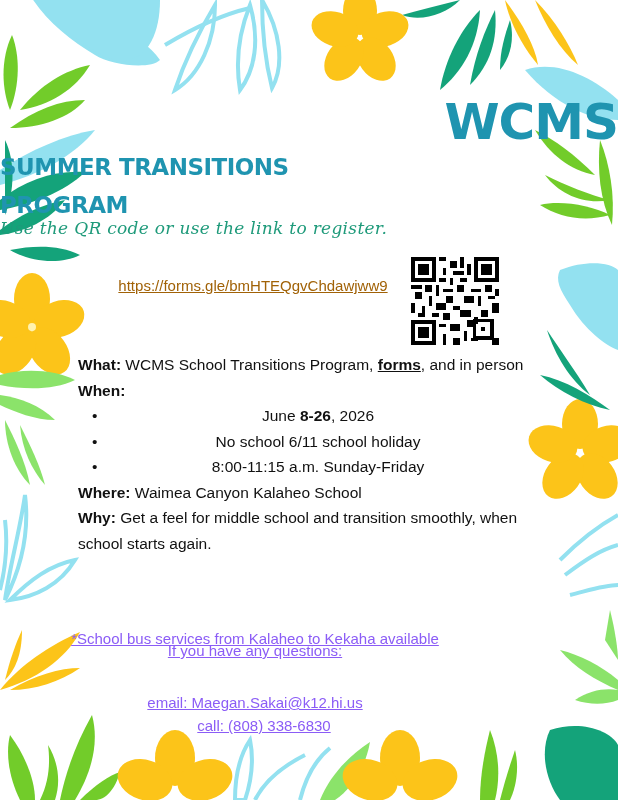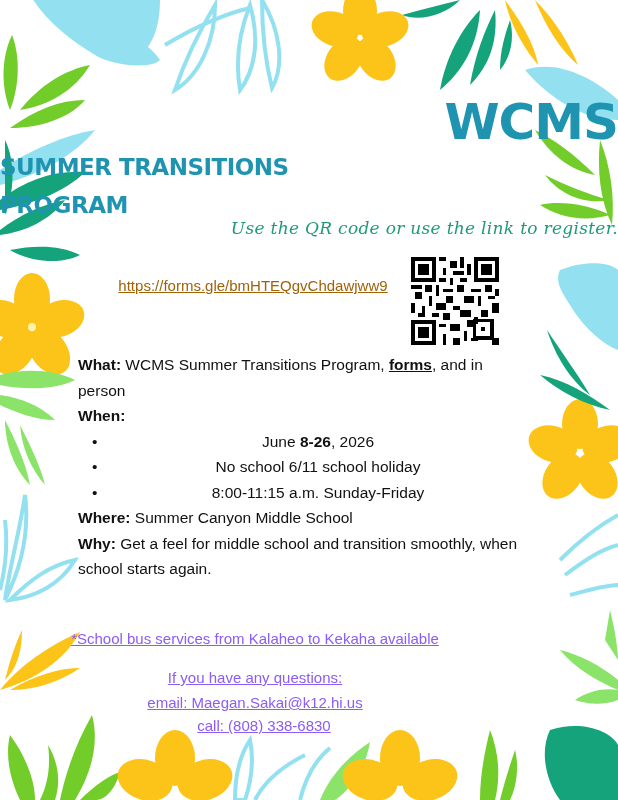--- a/index.html
+++ b/index.html
@@ -17,21 +17,21 @@
       font-size: 50px; letter-spacing: -1px; color: #1f94b0; line-height: 60px;
     }
     .title-sub {
       position: absolute; left: 0; width: 618px; text-align: left;
       font-family: "DejaVu Sans", sans-serif; font-weight: bold;
       font-size: 23px; letter-spacing: -0.5px; color: #1f94b0; line-height: 30px;
     }
     .title-sub.l1 { top: 152px; }
     .title-sub.l2 { top: 190px; }
     .script {
-      position: absolute; left: 0; width: 618px; top: 218px; text-align: right;
+      position: absolute; left: 0; width: 618px; top: 218px; text-align: left;
       font-family: "DejaVu Serif", serif; font-style: italic;
       font-size: 17px; color: #1e9a7a; letter-spacing: 0.3px;
     }
     .link {
       position: absolute; left: 118px; top: 275px; width: 270px; text-align: center;
       font-size: 15px; line-height: 21px; color: #a16207; text-decoration: underline;
       word-break: break-all;
     }
     .qr { position: absolute; left: 411px; top: 257px; width: 88px; height: 88px; }
     .info {
@@ -42,21 +42,21 @@
     .info .row { white-space: normal; }
     .bullets { margin: 0; padding-left: 30px; list-style: none; text-align: center; }
     .bullets li { position: relative; }
     .bullets li::before { content: "\2022"; position: absolute; left: -16px; }
     .free { font-weight: bold; text-decoration: underline; }
     .center {
       position: absolute; left: 0; width: 510px; text-align: center;
       font-size: 15px; color: #8b5cf6; text-decoration: underline;
     }
     .bus { top: 630px; }
-    .q1 { top: 669px; }
+    .q1 { top: 642px; }
     .q2 { top: 694px; }
     .q3 { top: 717px; margin-left: 9px; }
   </style>
 </head>
 <body>
 
 <svg class="deco" viewBox="0 0 618 800" xmlns="http://www.w3.org/2000/svg">
 
   <path d="M30,-5 C80,10 140,30 160,60 C150,70 110,65 95,55 C70,40 45,20 30,-5 Z" fill="#93e1f0"></path>
   <path d="M40,0 L160,0 C160,30 150,60 120,62 C95,55 60,30 40,0 Z" fill="#93e1f0"></path>
@@ -260,32 +260,32 @@
         <rect x="9" y="22" width="1" height="3"></rect>
         <rect x="12" y="23" width="2" height="2"></rect>
       <rect x="15" y="21" width="1" height="3"></rect>
         <rect x="17" y="23" width="2" height="1"></rect>
         <rect x="23" y="23" width="2" height="2"></rect>
     </g>
   </svg>
 
   <div class="info">
     <div class="row">
-      <b>What:</b><span> WCMS Summer Transitions Program, </span><span class="free">forms</span><span>, and in person</span>
+      <b>What:</b><span> WCMS School Transitions Program, </span><span class="free">forms</span><span>, and in person</span>
     </div>
     <div class="row">
       <b>When:</b>
     </div>
     <ul class="bullets">
       <li><span>June </span><b>8-26</b><span>, 2026</span></li>
       <li><span>No school 6/11 school holiday</span></li>
       <li><span>8:00-11:15 a.m. Sunday-Friday</span></li>
     </ul>
     <div class="row">
-      <b>Where:</b><span>  Summer Canyon Middle School</span>
+      <b>Where:</b><span>  Waimea Canyon Kalaheo School</span>
     </div>
     <div class="row">
       <b>Why:</b><span>  Get a feel for middle school and transition smoothly, when school starts again.</span>
     </div>
   </div>
 
   <div class="center bus">*School bus services from Kalaheo to Kekaha available</div>
   <div class="center q1">If you have any questions:</div>
   <div class="center q2">email:  Maegan.Sakai@k12.hi.us</div>
   <div class="center q3">call:  (808) 338-6830</div>

